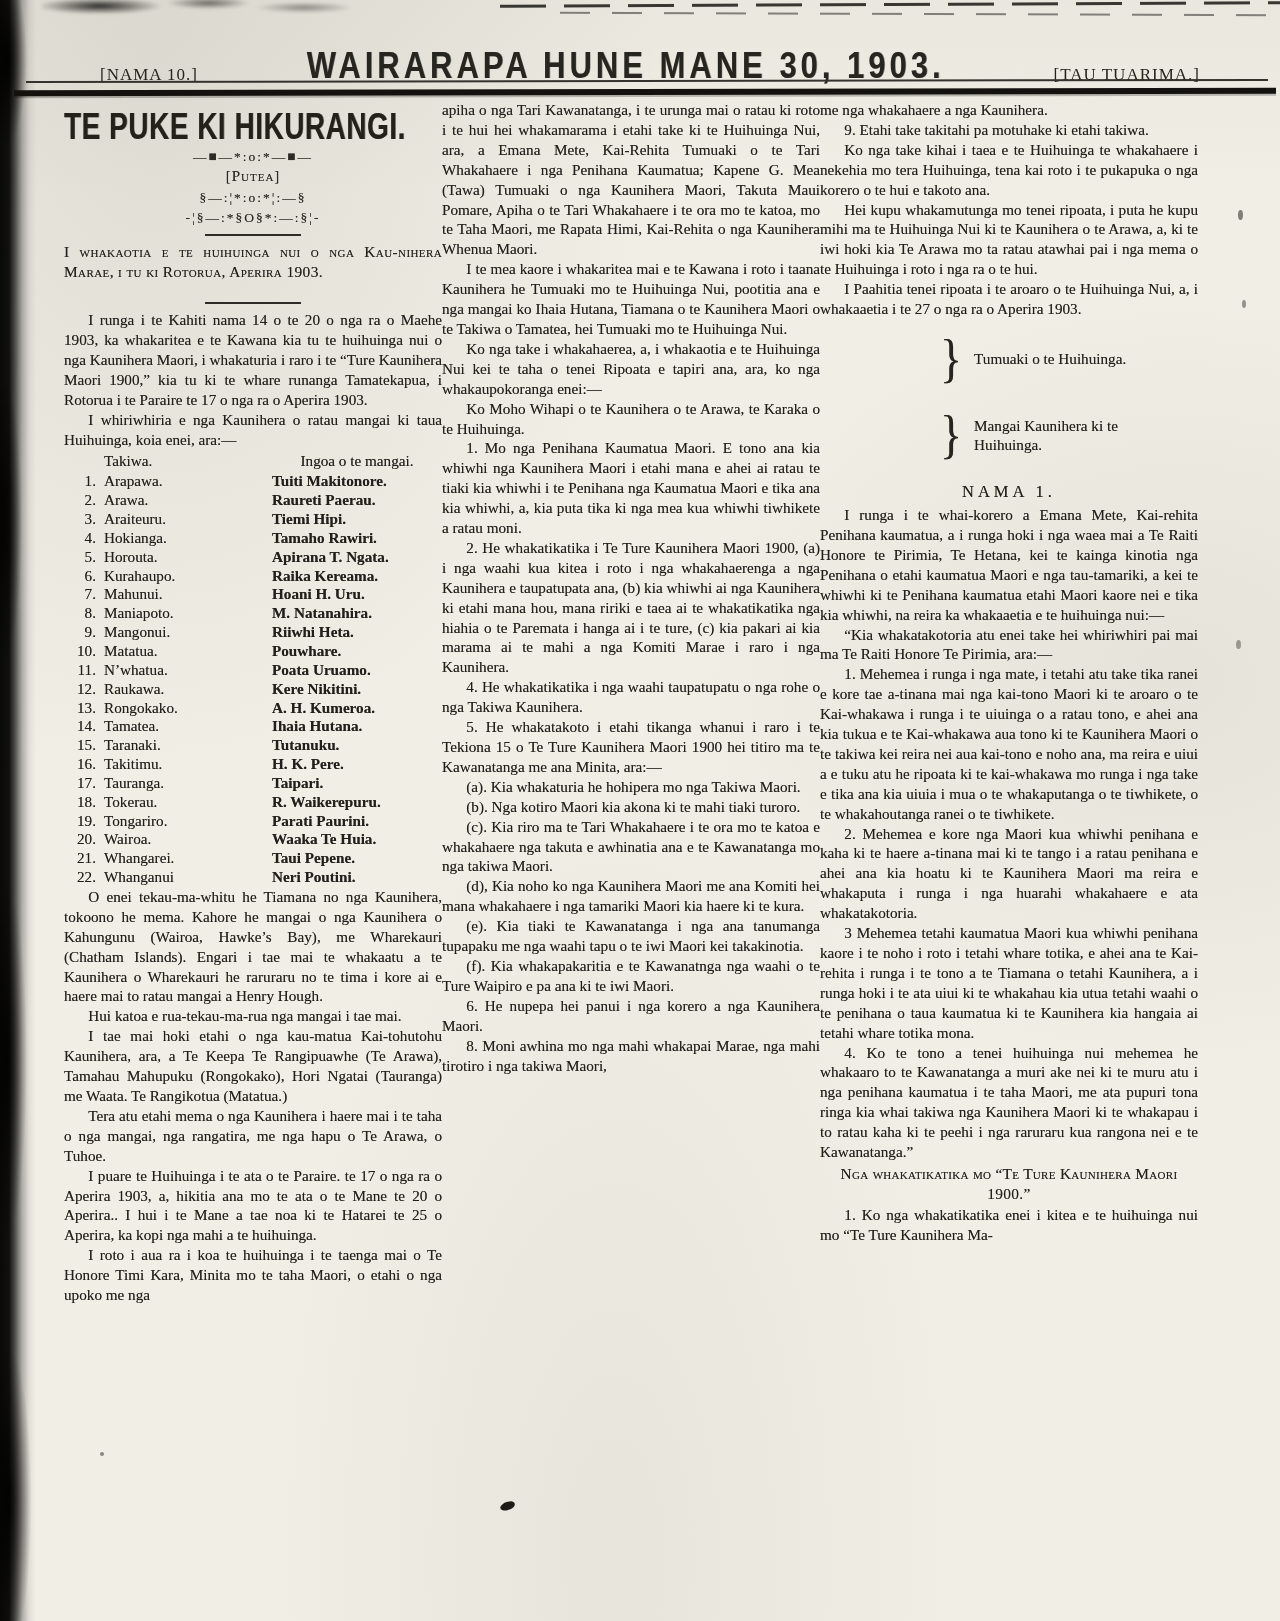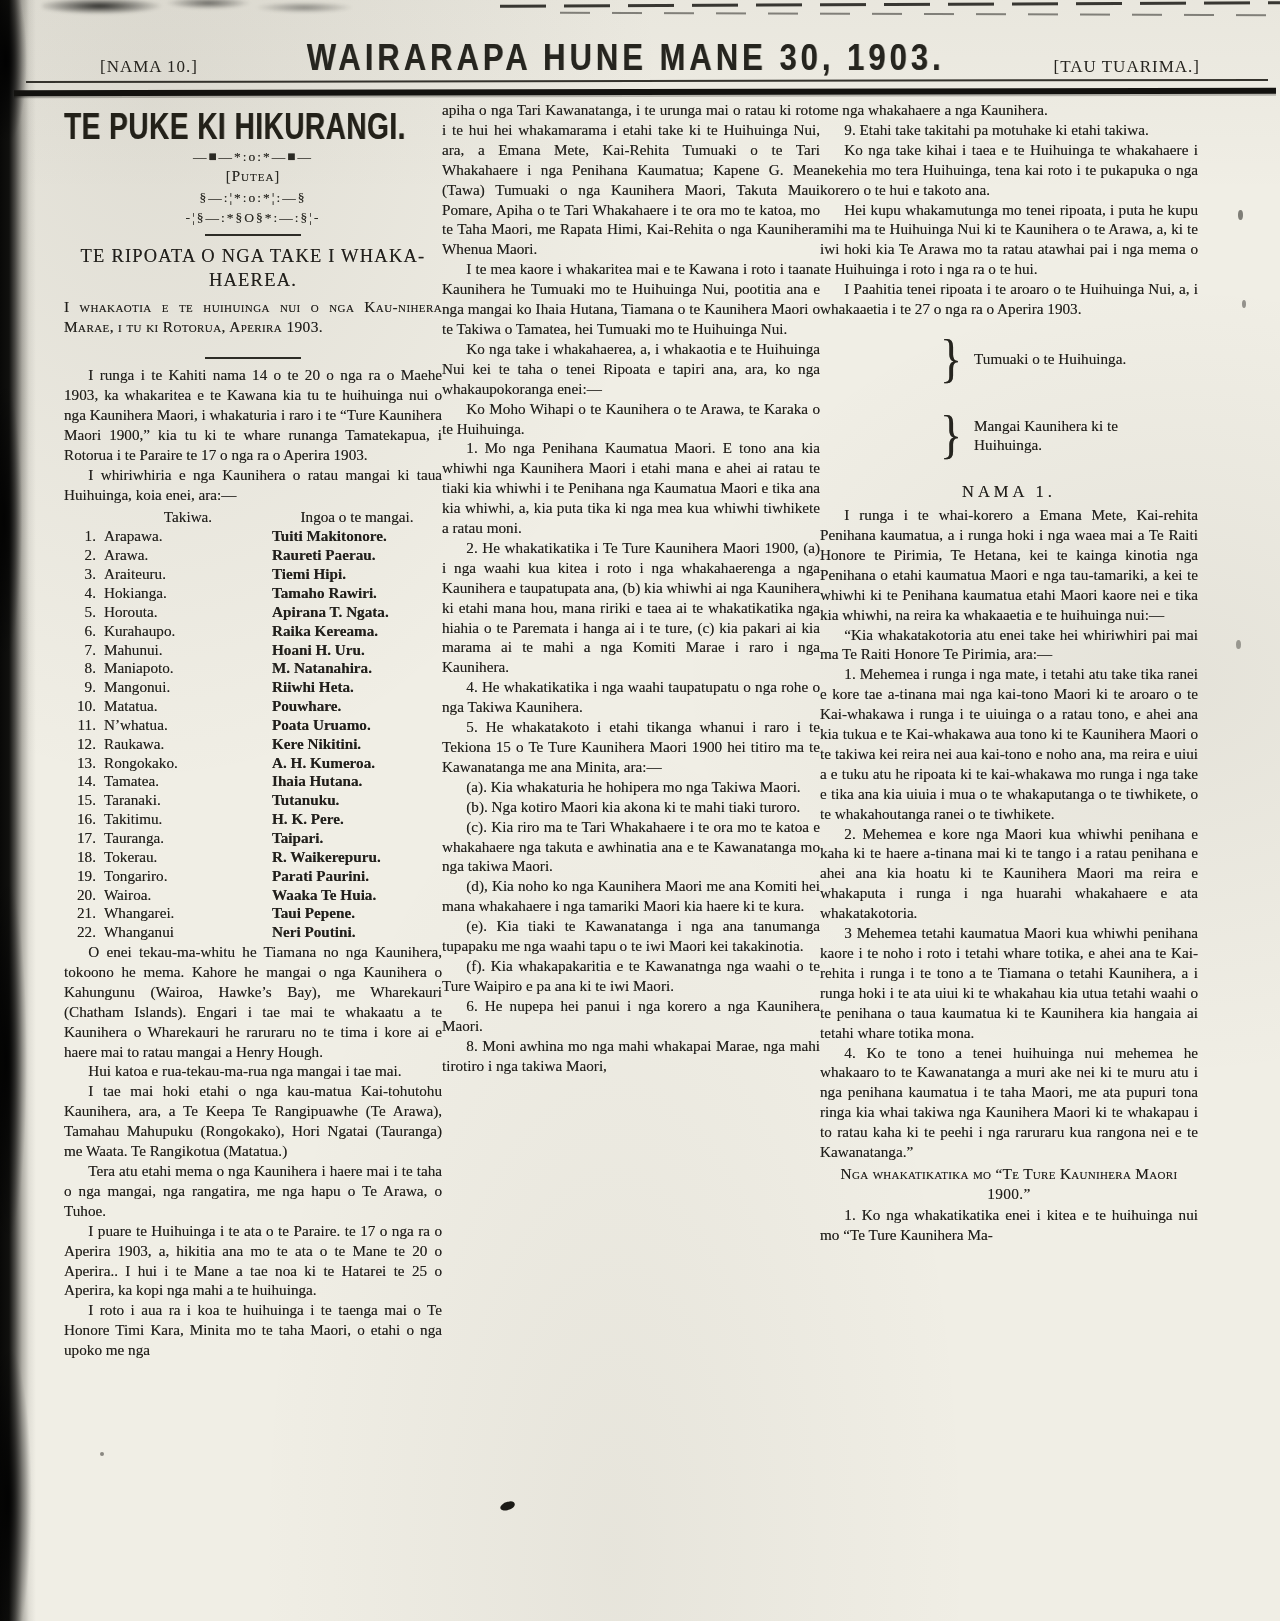--- a/index.html
+++ b/index.html
@@ -27,21 +27,21 @@
       radial-gradient(ellipse 60px 9px at 52% 30%, rgba(12,12,10,.55), transparent 70%),
       radial-gradient(ellipse 70px 8px at 82% 45%, rgba(12,12,10,.4), transparent 70%);}
   .tearline1{position:absolute;top:3px;left:500px;right:0;height:3px;transform:rotate(-.25deg);
     background:repeating-linear-gradient(90deg,rgba(25,24,20,.85) 0 46px,transparent 46px 64px);}
   .tearline2{position:absolute;top:13px;left:560px;right:0;height:2px;transform:rotate(.2deg);
     background:repeating-linear-gradient(90deg,rgba(25,24,20,.5) 0 30px,transparent 30px 52px);}
   .speck{position:absolute;background:#23221e;border-radius:50%;}
   .printer-mark{position:absolute;left:500px;top:1502px;width:15px;height:8px;background:#1c1b17;
     border-radius:60% 40% 55% 45%;transform:rotate(-14deg);}
   
-  .masthead{position:absolute;top:44px;left:100px;right:80px;display:flex;
+  .masthead{position:absolute;top:52px;left:100px;right:80px;display:flex;
     justify-content:space-between;align-items:baseline;}
   .bracketed{font-size:17px;letter-spacing:1px;color:#26241f;}
   .mast-title{margin:0;font-family:"Liberation Sans",sans-serif;font-weight:700;font-size:31px;
     letter-spacing:4px;transform:scaleY(1.2);transform-origin:center bottom;color:#26251f;
     text-shadow:.6px 0 0 rgba(38,37,31,.45);}
   .rule-thin{position:absolute;top:80px;left:26px;right:12px;height:2px;background:#34322c;transform:rotate(-.1deg);}
   .rule-thick{position:absolute;top:89px;left:14px;right:4px;height:6px;background:#13120f;
     box-shadow:0 2px 0 rgba(19,18,15,.25);transform:rotate(-.12deg);}
   
   .columns{position:absolute;top:100px;left:64px;width:1164px;display:flex;}
@@ -53,21 +53,21 @@
     letter-spacing:.5px;transform:scaleY(1.3);transform-origin:left center;white-space:nowrap;
     color:#232119;text-shadow:.6px 0 0 rgba(35,33,25,.5);padding-top:8px;}
   .ornament{text-align:center;font-size:13.5px;letter-spacing:2px;line-height:1.45;color:#2b2a24;}
   .ornament.putea{font-variant:small-caps;font-size:15px;letter-spacing:1px;}
   .short-rule{width:96px;height:2px;background:#2d2c26;margin:7px auto 6px;}
   .article-heading{margin:8px 0 5px;font-weight:400;font-size:18.5px;text-align:center;
     letter-spacing:1.2px;line-height:1.3;}
   .subhead{margin:0 0 20px;font-variant:small-caps;font-size:15.4px;letter-spacing:.4px;text-align:justify;line-height:1.3;}
   .roster-head{display:flex;margin:2px 0 1px;}
   .rh-spacer{width:40px;}
-  .rh-takiwa{width:168px;text-align:center;}
+  .rh-takiwa{width:168px;}
   .rh-ingoa{flex:1;text-align:center;}
   .roster-row{display:flex;line-height:1.24;}
   .r-num{width:40px;text-align:right;padding-right:8px;box-sizing:border-box;}
   .r-takiwa{width:168px;}
   .r-name{flex:1;font-weight:bold;}
   .sig-block{margin:10px 0 4px 120px;}
   .sig-row{display:flex;align-items:center;margin-bottom:16px;}
   .sig-brace{font-size:46px;font-weight:400;margin-right:12px;transform:scaleY(1.15);color:#26251f;}
   .sig-label{width:190px;font-size:15.2px;line-height:1.3;text-align:left;}
   .nama-heading{margin:2px 0 2px;text-align:center;font-weight:400;font-size:16.5px;letter-spacing:4px;}
@@ -98,21 +98,20 @@
 
   <main class="columns">
 
     <section class="col">
       <h2 class="paper-title">TE PUKE KI HIKURANGI.</h2>
       <div class="ornament">—■—*:o:*—■—</div>
       <div class="ornament putea">[Putea]</div>
       <div class="ornament">§—:¦*:o:*¦:—§</div>
       <div class="ornament">-¦§—:*§O§*:—:§¦-</div>
       <div class="short-rule"></div>
-      <h3 class="article-heading">TE RIPOATA O NGA TAKE I WHAKA-HAEREA.</h3>
       <p class="subhead">I whakaotia e te huihuinga nui o nga Kau-nihera Marae, i tu ki Rotorua, Aperira 1903.</p>
       <div class="short-rule"></div>
 
       <div>
 
           <p class="para">I runga i te Kahiti nama 14 o te 20 o nga ra o Maehe 1903, ka whakaritea e te Kawana kia tu te huihuinga nui o nga Kaunihera Maori, i whakaturia i raro i te “Ture Kaunihera Maori 1900,” kia tu ki te whare runanga Tamatekapua, i Rotorua i te Paraire te 17 o nga ra o Aperira 1903.</p>
 
           <p class="para">I whiriwhiria e nga Kaunihera o ratau mangai ki taua Huihuinga, koia enei, ara:—</p>
         </div>
 

